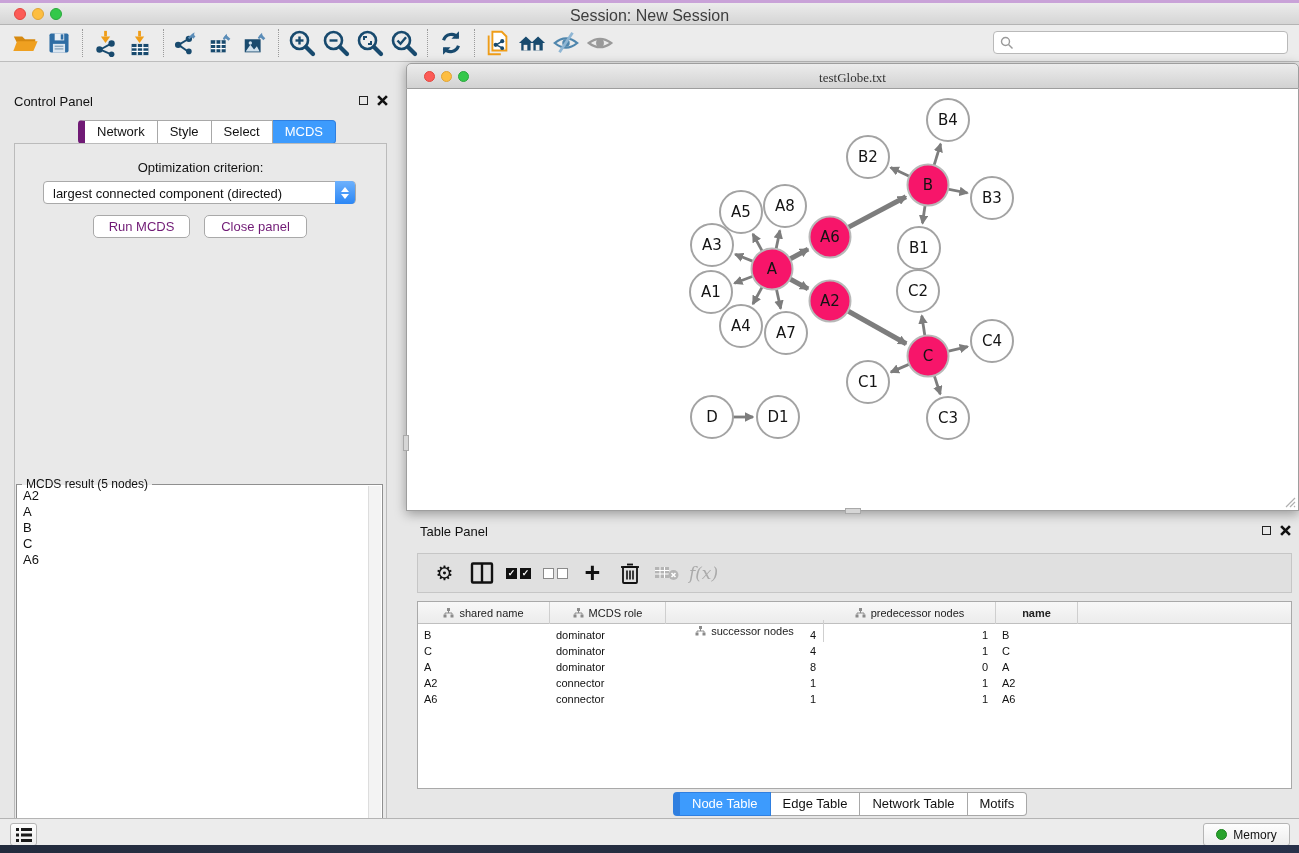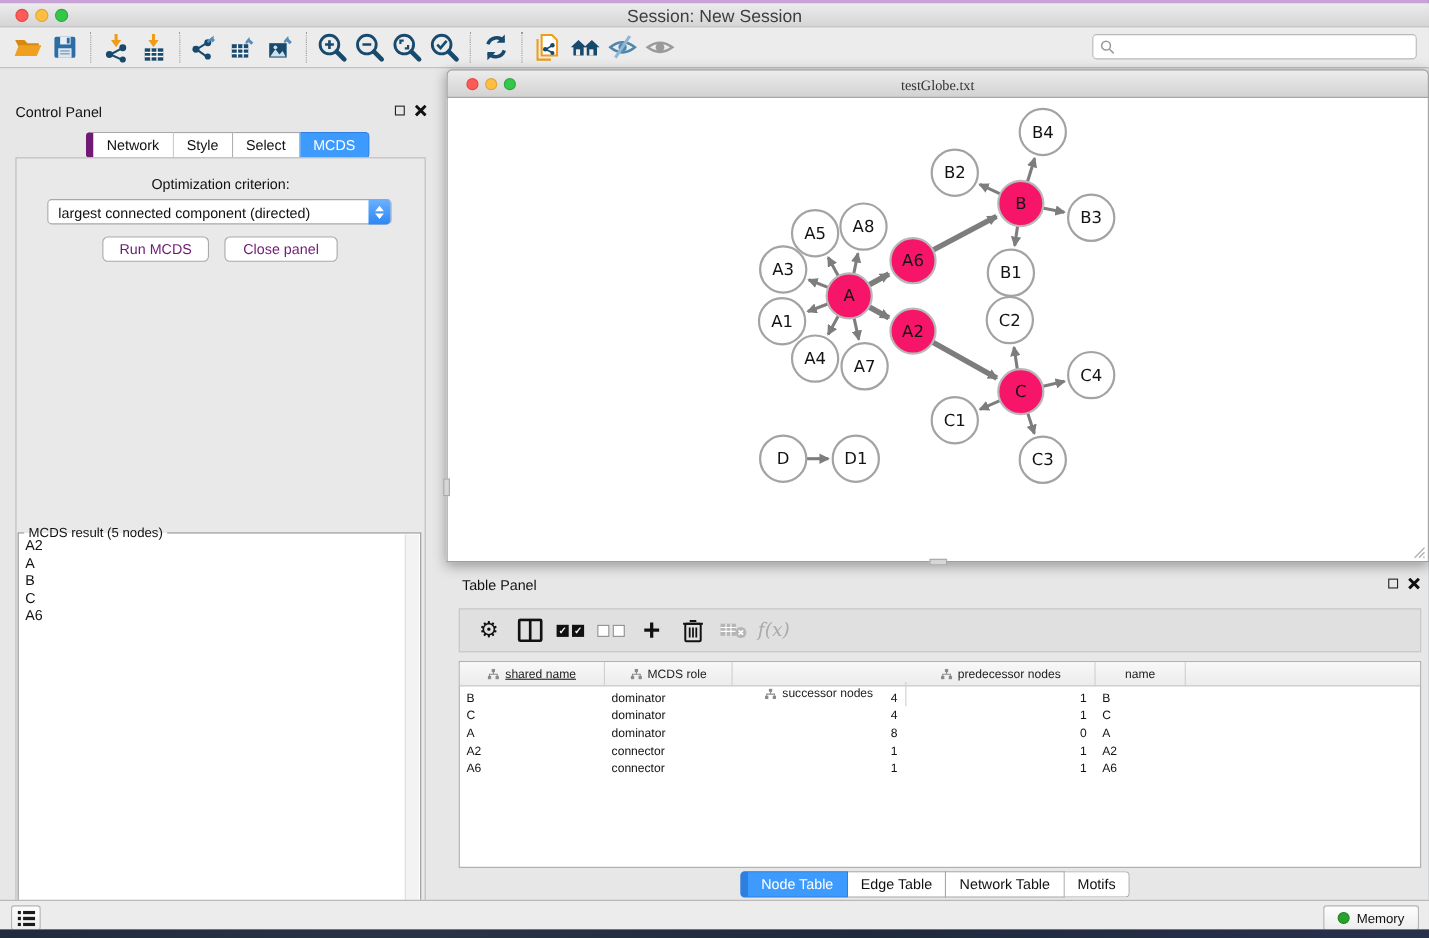--- a/index.html
+++ b/index.html
@@ -499,21 +499,21 @@
             <path d="M17.5 9 l4 4 M21.5 9 l-4 4" stroke="#fff" stroke-width="1.6"></path>
           </svg>
       </div>
       <div class="tp-icon">
           <span class="fx-glyph">f(x)</span>
         </div>
     </div>
 
     <div class="tbl">
       <div class="tbl-header" id="tbl-header">
-          <div class="th" style="width: 132px; text-decoration: underline;">
+          <div class="th" style="width: 132px;">
             <span>
               <svg width="11" height="10" viewBox="0 0 11 10">
                 <rect x="4" y="0" width="3" height="3" fill="#8a8a8a"></rect>
                 <rect x="0.5" y="6.5" width="3" height="3" fill="#8a8a8a"></rect>
                 <rect x="7.5" y="6.5" width="3" height="3" fill="#8a8a8a"></rect>
                 <path d="M5.5 3 V5 M2 6.5 V5 H9 V6.5" stroke="#8a8a8a" fill="none"></path>
               </svg>
             </span>
             <span>shared name</span>
           </div>
@@ -543,21 +543,21 @@
             <span>
               <svg width="11" height="10" viewBox="0 0 11 10">
                 <rect x="4" y="0" width="3" height="3" fill="#8a8a8a"></rect>
                 <rect x="0.5" y="6.5" width="3" height="3" fill="#8a8a8a"></rect>
                 <rect x="7.5" y="6.5" width="3" height="3" fill="#8a8a8a"></rect>
                 <path d="M5.5 3 V5 M2 6.5 V5 H9 V6.5" stroke="#8a8a8a" fill="none"></path>
               </svg>
             </span>
             <span>predecessor nodes</span>
           </div>
-          <div class="th" style="width: 82px;">
+          <div class="th" style="width: 82px; font-weight: bold;">
             <span>name</span>
           </div>
         </div>
       <div class="tbl-body" id="tbl-body">
           <div class="tr">
             <div class="td" style="width: 132px;">B</div>
             <div class="td" style="width: 116px;">dominator</div>
             <div class="td num" style="width: 158px;">4</div>
             <div class="td num" style="width: 172px;">1</div>
             <div class="td" style="width: 82px;">B</div>

